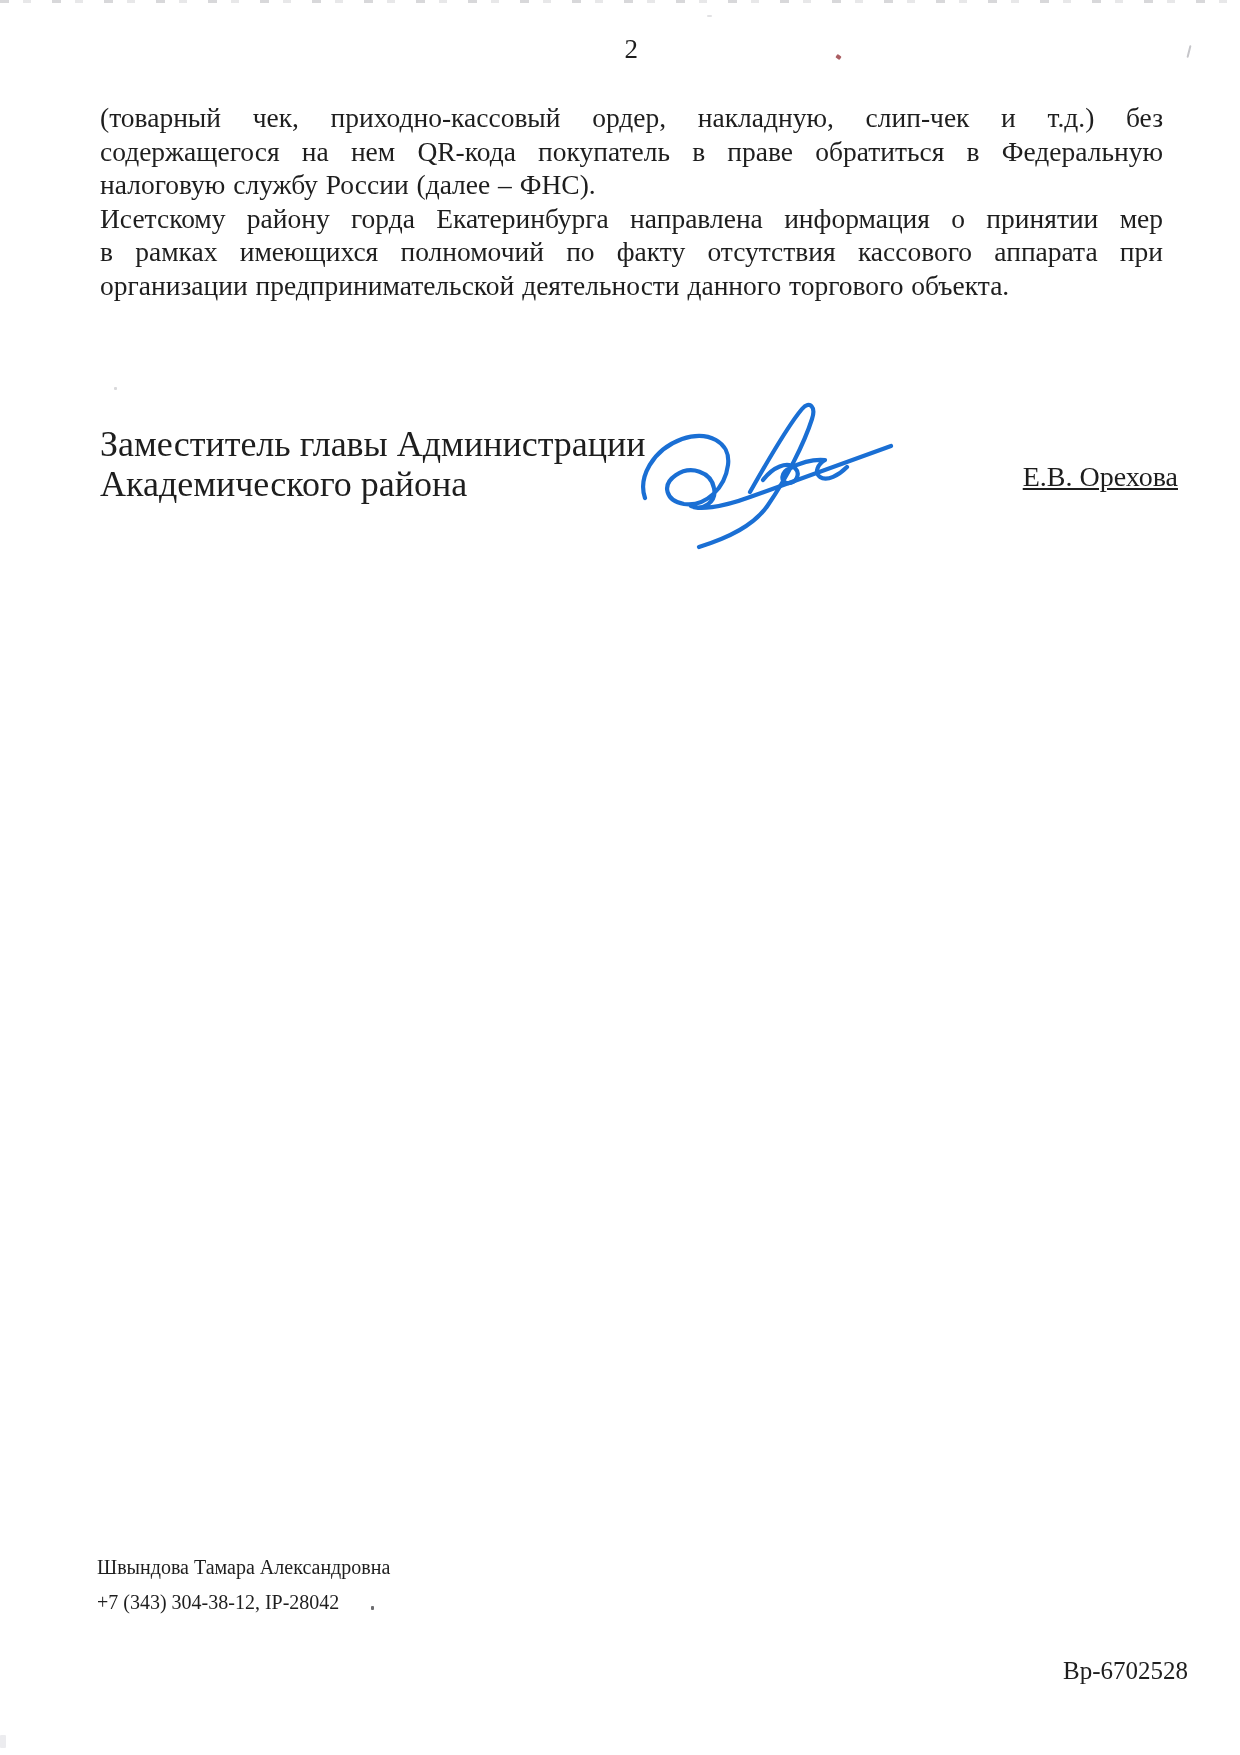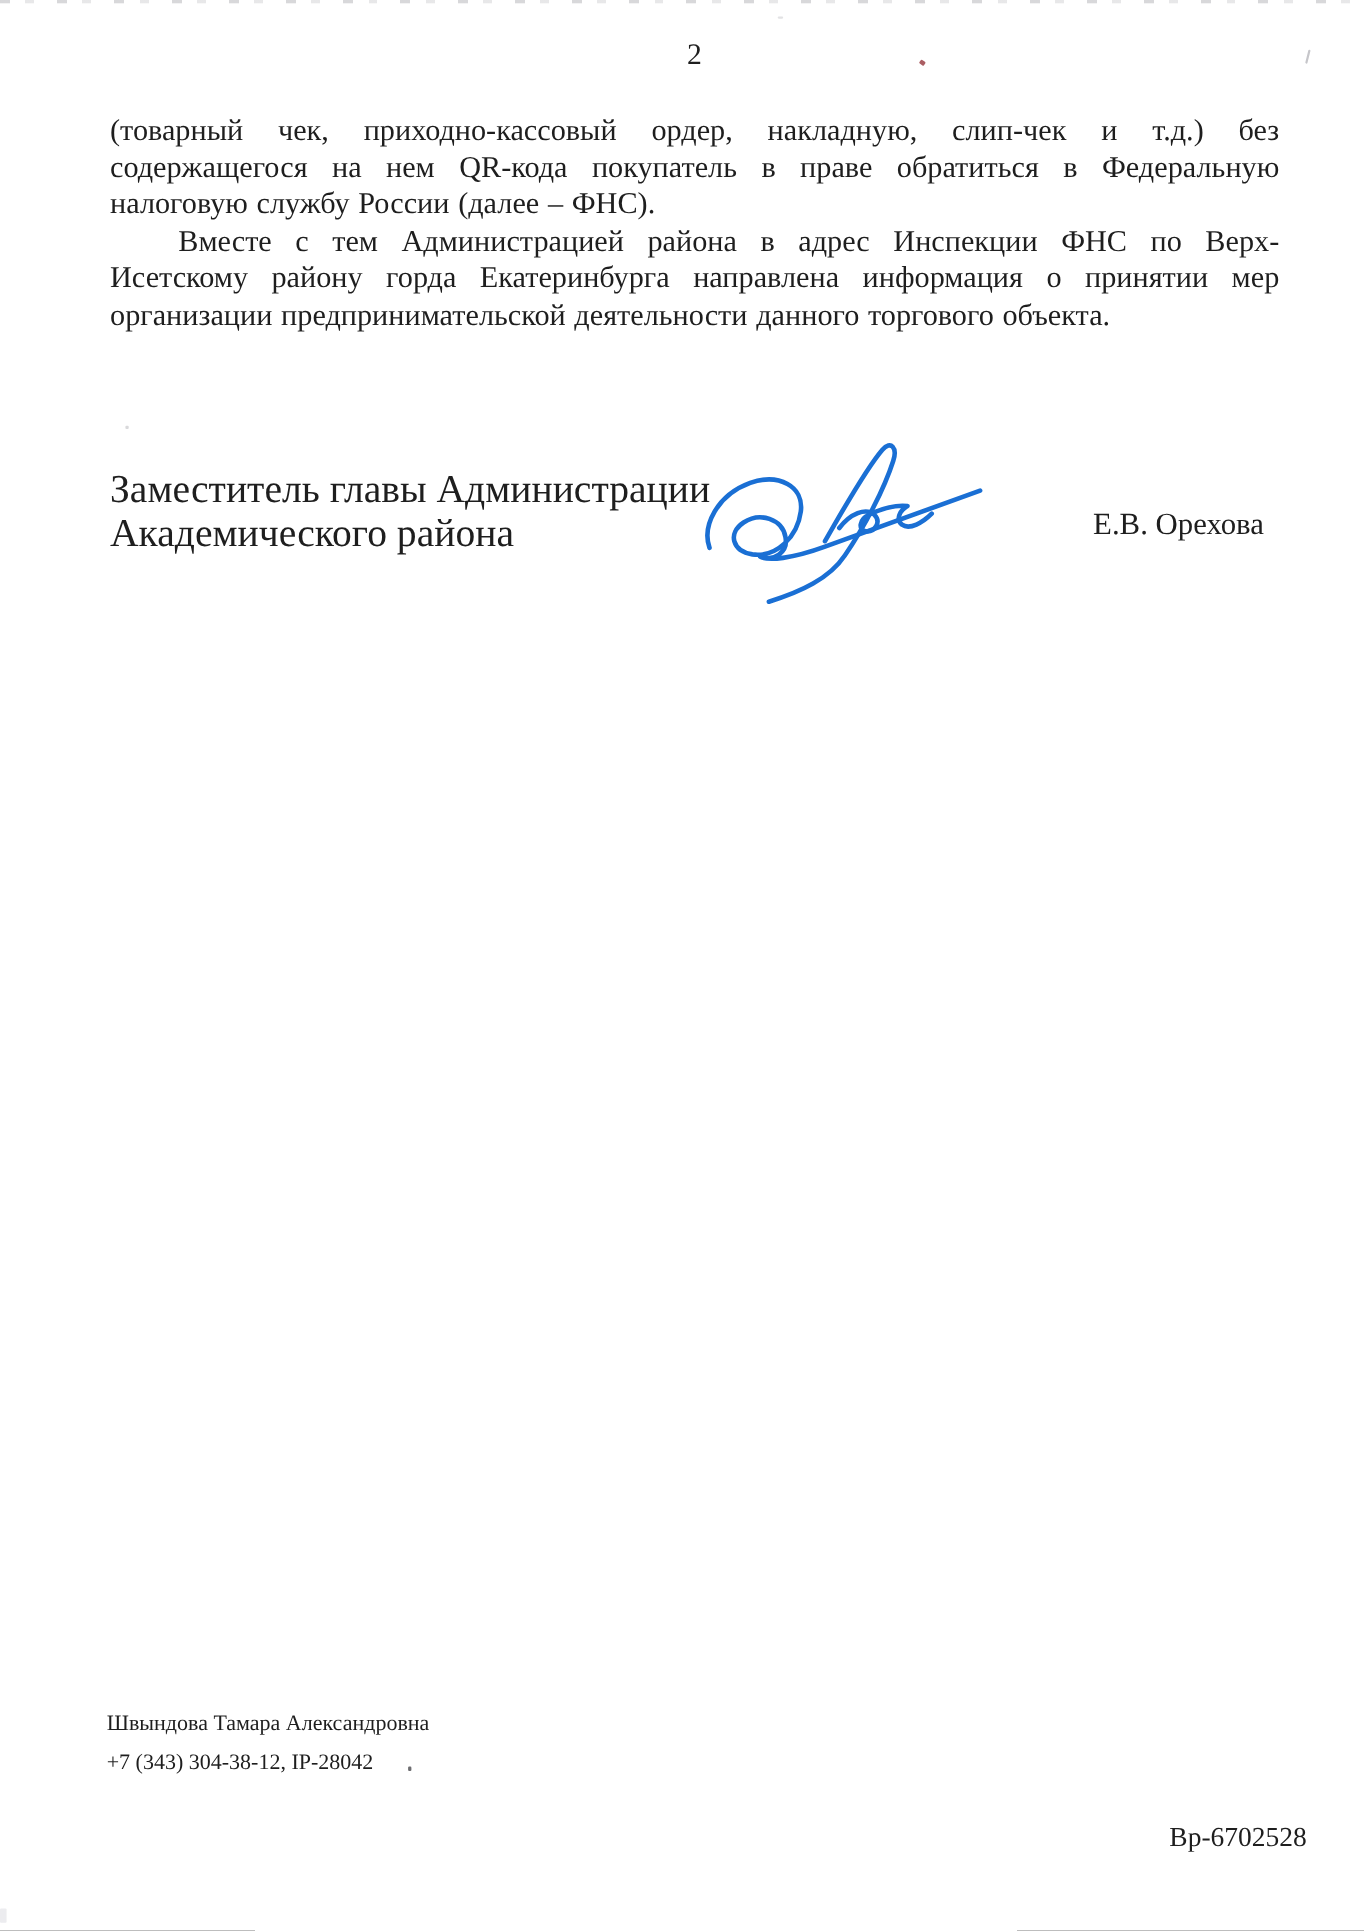--- a/index.html
+++ b/index.html
@@ -67,22 +67,23 @@
     position: absolute;
     top: 424px;
     left: 100px;
     font-size: 36px;
     line-height: 40px;
   }
 
   .signer-name {
     position: absolute;
     top: 461px;
-    right: 91px;
+    right: 62px;
     font-size: 28px;
+    text-decoration: underline;
   }
 
   .signature-svg {
     position: absolute;
     top: 380px;
     left: 600px;
     width: 320px;
     height: 200px;
   }
   .signature-svg path {
@@ -126,22 +127,22 @@
 
   <div class="page-number">2</div>
 
   <main class="letter-body">
     <p class="para">
       <span class="line">(товарный чек, приходно-кассовый ордер, накладную, слип-чек и т.д.) без</span>
       <span class="line">содержащегося на нем QR-кода покупатель в праве обратиться в Федеральную</span>
       <span class="line last">налоговую службу России (далее – ФНС).</span>
     </p>
     <p class="para">
-      <span class="line indent">Вместе с тем Администрацией района в адрес Инспекции ФНС по Верх-</span>
       <span class="line">Исетскому району горда Екатеринбурга направлена информация о принятии мер</span>
+      <span class="line">в рамках имеющихся полномочий по факту отсутствия кассового аппарата при</span>
       <span class="line last">организации предпринимательской деятельности данного торгового объекта.</span>
     </p>
   </main>
 
   <section>
     <div class="signature-title">
       <div>Заместитель главы Администрации</div>
       <div>Академического района</div>
     </div>
 

